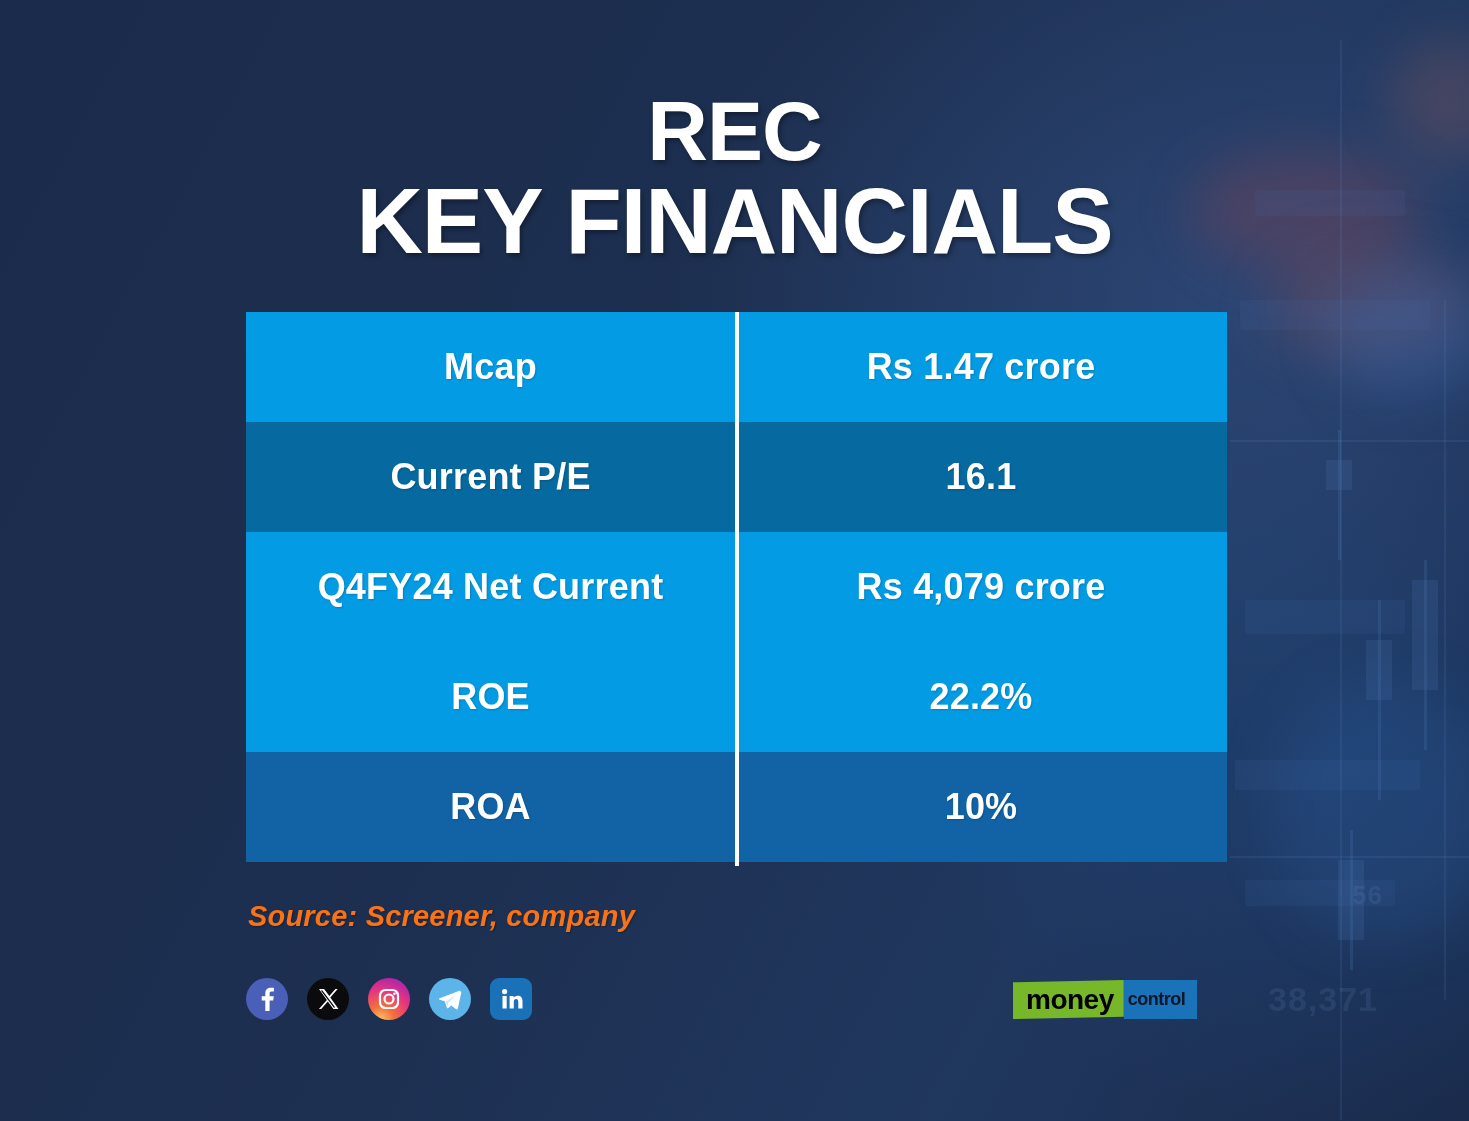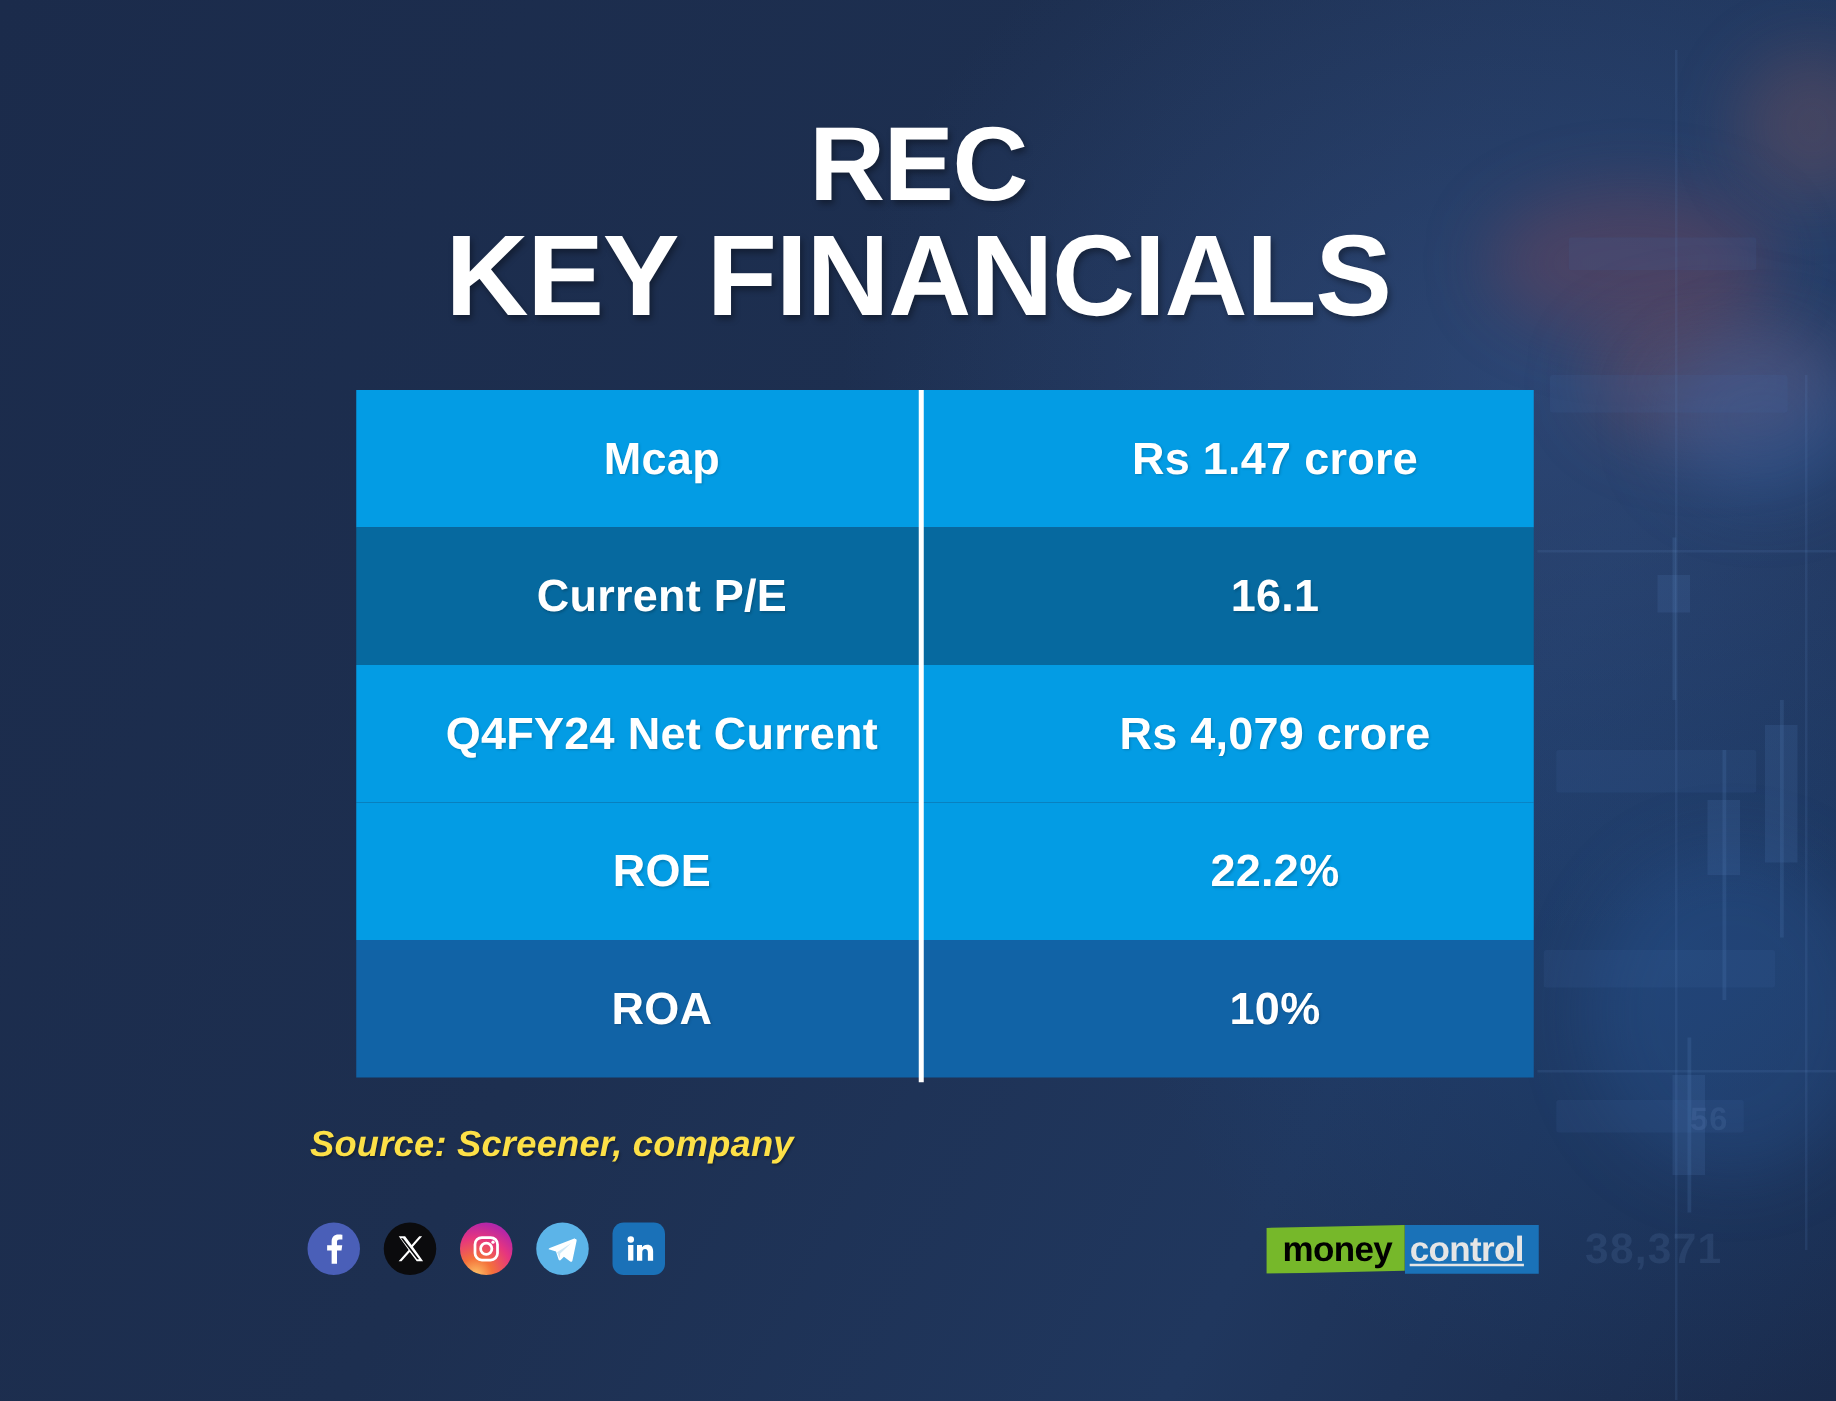--- a/index.html
+++ b/index.html
@@ -96,21 +96,20 @@
     top: 312px;
     width: 981px;
     height: 554px;
     overflow: hidden;
   }
   .trow {
     display: flex;
     width: 100%;
     height: 110px;
     align-items: flex-end;
-    margin-left: 39px;
   }
   .trow.light  { background: #039ce4; }
   .trow.dark   { background: #06699f; }
   .trow.darker { background: #1163a6; }
   .tcell {
     color: #ffffff;
     font-weight: bold;
     font-size: 36px;
     text-align: center;
     display: flex;
@@ -129,21 +128,21 @@
     width: 4px;
     height: 100%;
     background: #ffffff;
   }
 
   
   .source {
     position: absolute;
     left: 248px;
     top: 900px;
-    color: #fde047;
+    color: #f97316;
     font-style: italic;
     font-weight: bold;
     font-size: 29px;
     letter-spacing: 0.2px;
     text-shadow: 1px 1px 2px rgba(0,0,0,0.3);
   }
 
   
   .social {
     position: absolute;
@@ -188,28 +187,27 @@
     font-weight: bold;
     font-size: 28px;
     display: flex;
     align-items: center;
     padding: 0 10px 0 13px;
     letter-spacing: -0.5px;
     clip-path: polygon(0% 6%, 100% 0%, 100% 94%, 0% 100%);
   }
   .mc-control {
     background: #1a72b8;
-    color: #e5e5e5;
-    font-weight: bold;
-    font-size: 28px;
+    color: #0f172a;
+    font-weight: bold;
+    font-size: 18px;
     display: flex;
     align-items: center;
     padding: 0 12px 0 4px;
     letter-spacing: -0.5px;
-    text-decoration: underline;
   }
 </style>
 </head>
 <body>
 
 <div id="stage">
 
   <div class="bg-base"></div>
 
   <div class="bg-glow" style="left:1190px; top:150px; width:230px; height:120px; background:rgba(150,70,80,0.30);"></div>

